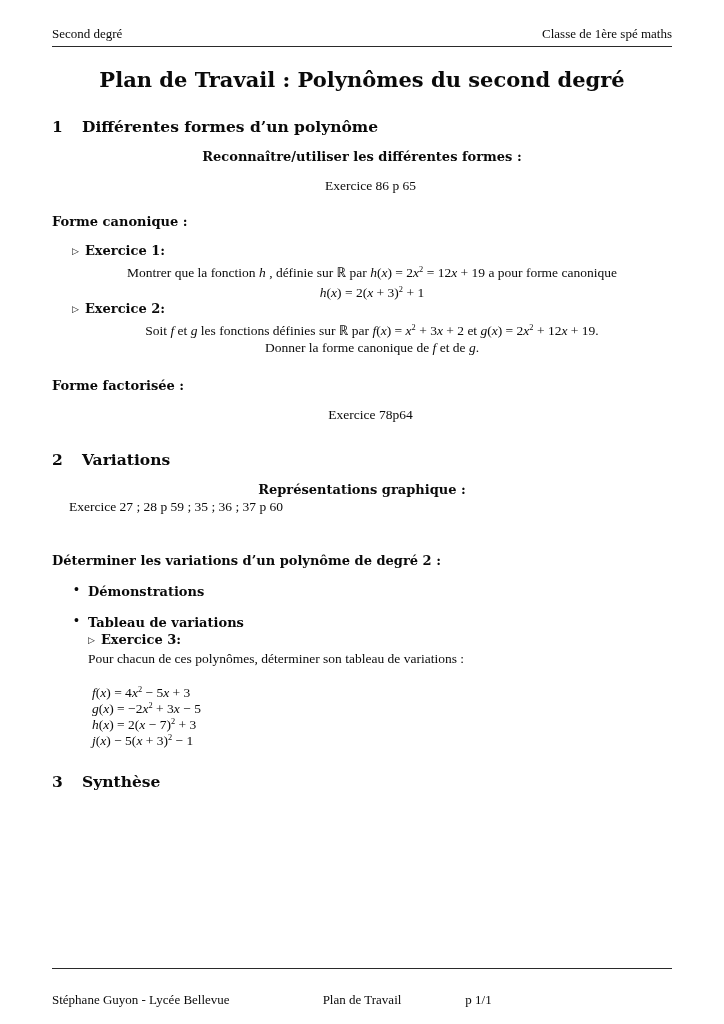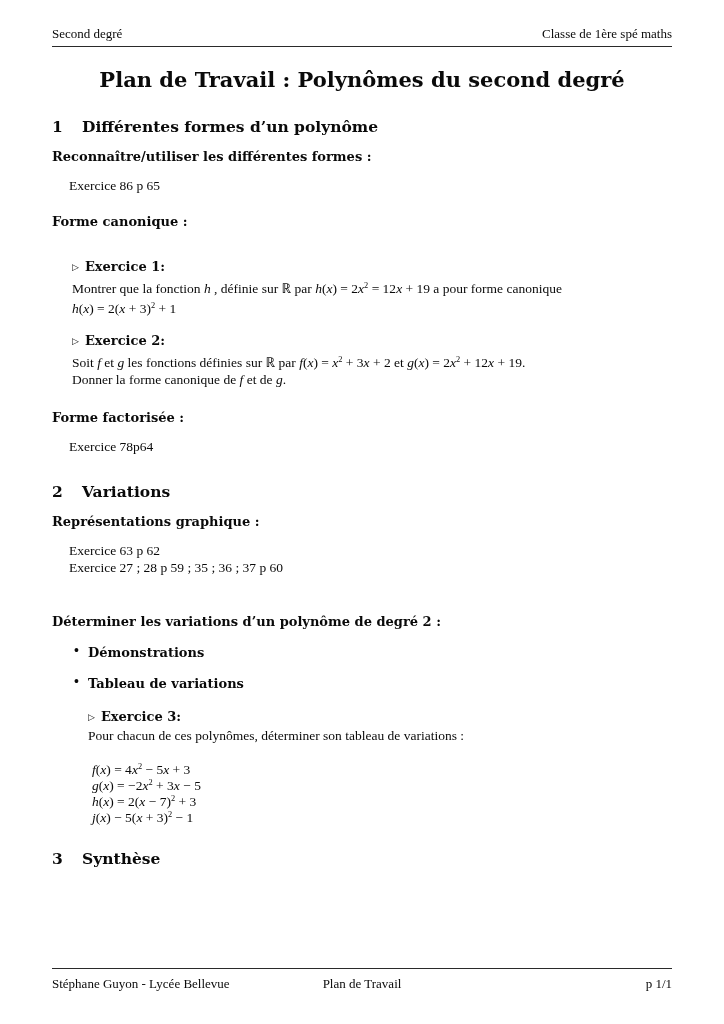--- a/index.html
+++ b/index.html
@@ -47,21 +47,20 @@
   }
   .body-line { line-height: 17px; }
   .indent1 { margin-left: 17px; }
   .ex-block { margin-left: 20px; }
   .ex-label-row { display: flex; align-items: baseline; line-height: 17px; }
   .triangle { font-size: 9px; margin-right: 6px; position: relative; top: -1px; }
   .ex-label {
     font-family: "DejaVu Serif", serif;
     font-weight: bold;
     font-size: 13px;
-    margin-top: 16px;
   }
   .bullet-row { display: flex; align-items: baseline; margin-left: 22px; line-height: 17px; }
   .dot { font-size: 14px; font-weight: bold; margin-right: 9px; position: relative; top: -2px; }
   .b-label {
     font-family: "DejaVu Serif", serif;
     font-weight: bold;
     font-size: 13px;
   }
   .nested { margin-left: 78px; }
   .under-bullet { margin-left: 36px; }
@@ -73,29 +72,29 @@
   }
   .formula { white-space: nowrap; }
   .it { font-style: italic; }
   .sup { font-size: 0.62em; vertical-align: 0.55em; letter-spacing: 0; }
   .footer {
     position: absolute;
     left: 52px;
     right: 52px;
     top: 968px;
     border-top: 1.5px solid #2a2a2a;
-    padding-top: 7px;
+    padding-top: 23px;
     display: flex;
     font-size: 13px;
   }
   .f-left  { flex: 1; text-align: left; }
   .f-center{ flex: 1; text-align: center; }
-  .f-right { flex: 1; text-align: right; }
+  .f-right { flex: 1; text-align: left; }
   .mt6  { margin-top: 6px; }
-  .mt12 { margin-top: 12px; }
+  .mt12 { margin-top: 12px; text-align: center; }
   .mt14 { margin-top: 14px; }
   .mt20 { margin-top: 20px; }
   .mt22 { margin-top: 22px; }
   .mt24 { margin-top: 24px; }
   .mt26 { margin-top: 26px; }
   .mt38 { margin-top: 38px; }
 </style>
 </head>
 <body>
 
@@ -138,21 +137,20 @@
 
     <div class="sub-bold mt22">Forme factorisée :</div>
     <div class="body-line indent1 mt12">Exercice 78p64</div>
 
     <div class="sec-heading mt26">
       <span class="sec-num">2</span>
       <span class="sec-text">Variations</span>
     </div>
 
     <div class="sub-bold mt12">Représentations graphique :</div>
-    <div class="body-line indent1 mt12">Exercice 63 p 62</div>
     <div class="body-line indent1">Exercice 27 ; 28 p 59 ; 35 ; 36 ; 37 p 60</div>
 
     <div class="sub-bold mt38">Déterminer les variations d’un polynôme de degré 2 :</div>
 
     <div class="bullet-row mt14">
       <span class="dot">•</span>
       <span class="b-label">Démonstrations</span>
     </div>
 
     <div class="bullet-row mt14">

